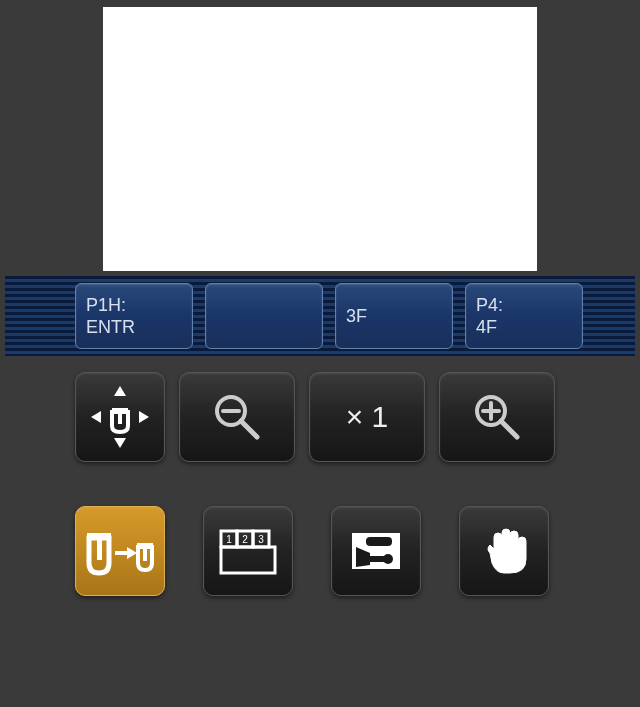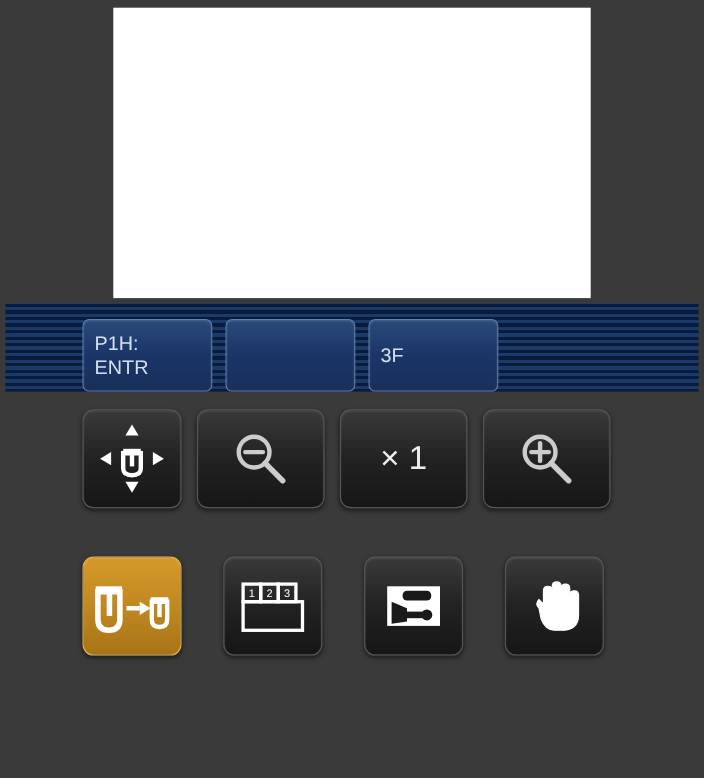--- a/index.html
+++ b/index.html
@@ -24,21 +24,21 @@
     left: 5px;
     top: 276px;
     width: 630px;
     height: 80px;
     background: repeating-linear-gradient(
       to bottom,
       #0a1a3a 0px, #0a1a3a 3px,
       #1a3a6a 3px, #1a3a6a 6px
     );
     display: flex;
-    align-items: flex-end;
+    align-items: center;
     padding-left: 70px;
     gap: 12px;
   }
   .floor-btn {
     width: 118px;
     height: 66px;
     background: linear-gradient(to bottom, #2a4a7a 0%, #1a3568 50%, #18305a 100%);
     border: 1px solid #6080b0;
     border-radius: 6px;
     color: #d8e0f0;
@@ -84,20 +84,24 @@
 <div class="floor-strip">
   <button class="floor-btn">
     <div>P1H:</div>
     <div>ENTR</div>
   </button>
   <button class="floor-btn">
   </button>
   <button class="floor-btn">
     <div>3F</div>
   </button>
+  <button class="floor-btn">
+    <div>P4:</div>
+    <div>4F</div>
+  </button>
 </div>
 
 <div class="ctrl-row row1">
 
   <button class="dark-btn btn-sq">
     <span>
       <svg width="70" height="70" viewBox="0 0 70 70">
         <polygon points="35,4 29,14 41,14" fill="#fff"></polygon>
         <polygon points="35,66 29,56 41,56" fill="#fff"></polygon>
         <polygon points="6,35 16,29 16,41" fill="#fff"></polygon>

